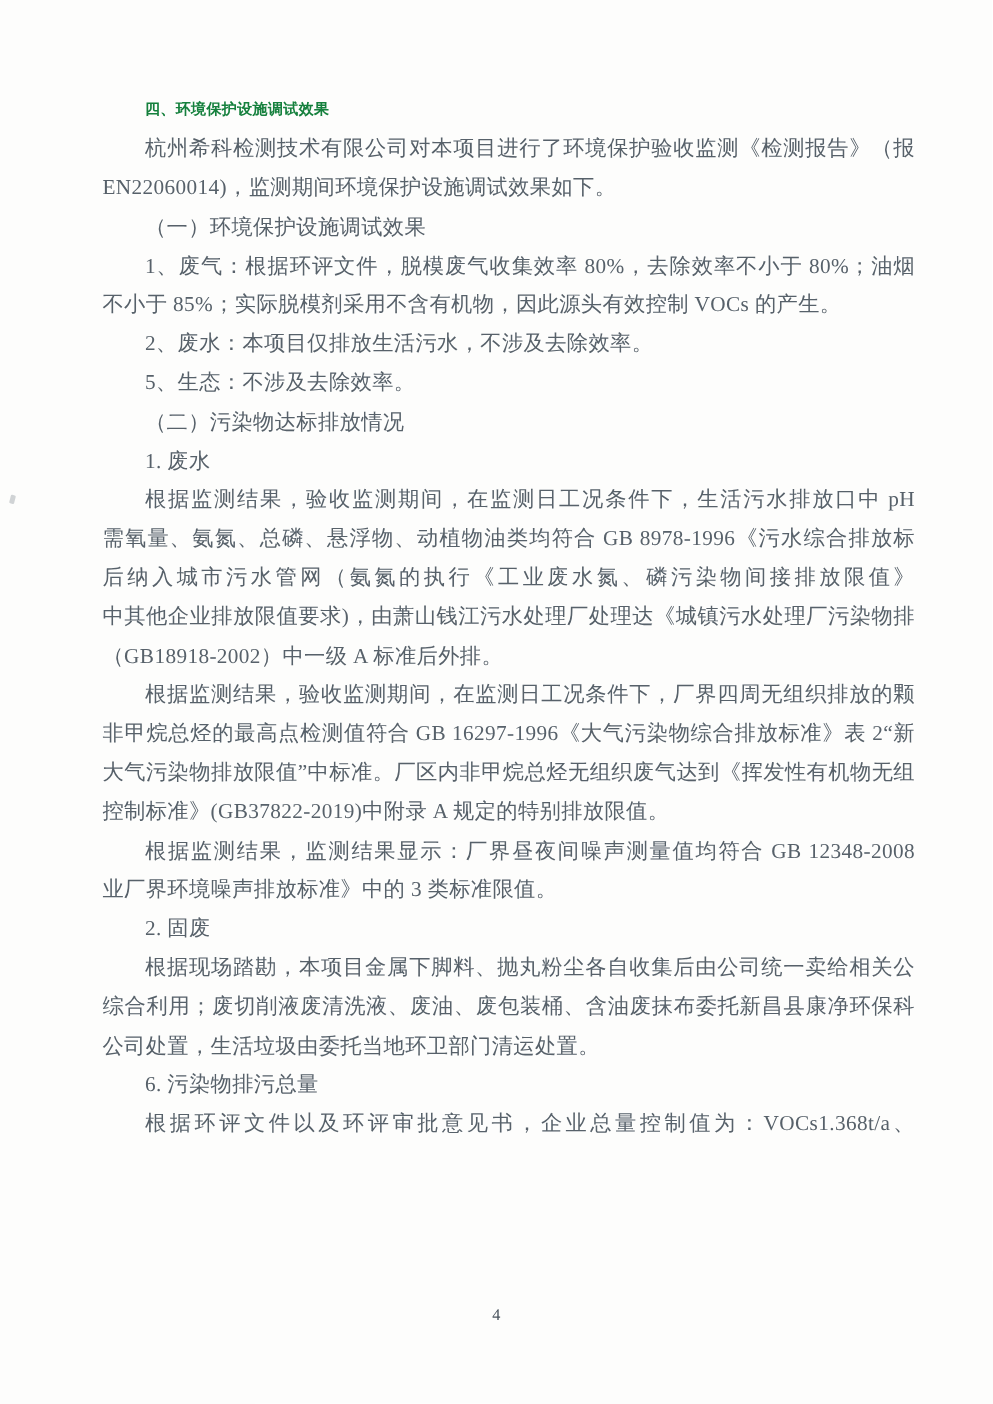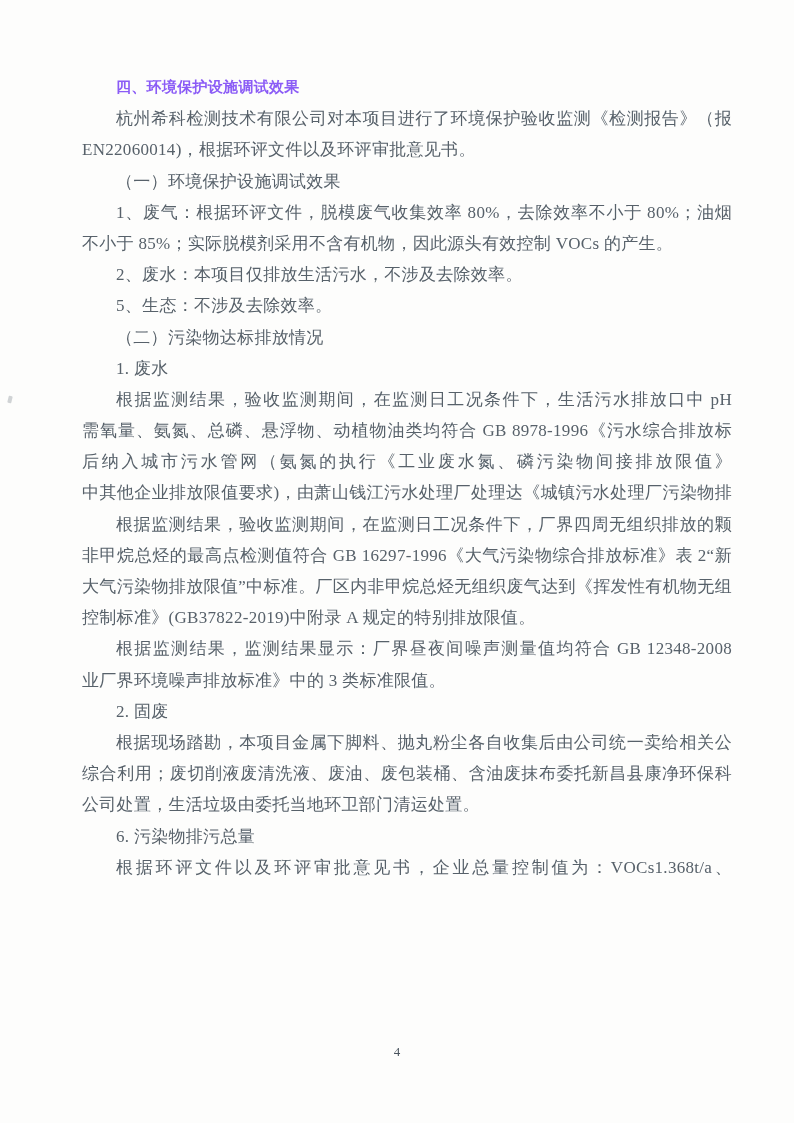--- a/index.html
+++ b/index.html
@@ -31,22 +31,22 @@
     text-align: left;
     letter-spacing: 0.3px;
   }
   .line.indent { text-indent: 34px; }
   .line.full {
     text-align: justify;
     text-align-last: justify;
   }
   .line.bold {
     font-weight: bold;
-    color: #8b5cf6;
-    font-size: 15px;
+    color: #15803d;
+    font-size: 12px;
   }
   .footer {
     position: absolute;
     top: 1044px;
     left: 0;
     width: 794px;
     text-align: center;
     font-size: 13px;
     color: #4a545e;
   }
@@ -69,21 +69,21 @@
   <div class="artifact"></div>
 
   <div class="content">
       <div class="line indent bold">
       <span>四、环境保护设施调试效果</span>
     </div>
       <div class="line indent full">
       <span>杭州希科检测技术有限公司对本项目进行了环境保护验收监测《检测报告》（报告编号：</span>
     </div>
       <div class="line">
-      <span>EN22060014)，根据环评文件以及环评审批意见书。</span>
+      <span>EN22060014)，监测期间环境保护设施调试效果如下。</span>
     </div>
       <div class="line indent">
       <span>（一）环境保护设施调试效果</span>
     </div>
       <div class="line indent full">
       <span>1、废气：根据环评文件，脱模废气收集效率 80%，去除效率不小于 80%；油烟净化效率</span>
     </div>
       <div class="line">
       <span>不小于 85%；实际脱模剂采用不含有机物，因此源头有效控制 VOCs 的产生。</span>
     </div>
@@ -103,20 +103,23 @@
       <span>根据监测结果，验收监测期间，在监测日工况条件下，生活污水排放口中 pH 值、化学</span>
     </div>
       <div class="line full">
       <span>需氧量、氨氮、总磷、悬浮物、动植物油类均符合 GB 8978-1996《污水综合排放标准》三级</span>
     </div>
       <div class="line full">
       <span>后纳入城市污水管网（氨氮的执行《工业废水氮、磷污染物间接排放限值》(DB33/887 -2013)</span>
     </div>
       <div class="line full">
       <span>中其他企业排放限值要求)，由萧山钱江污水处理厂处理达《城镇污水处理厂污染物排放标准》</span>
+    </div>
+      <div class="line">
+      <span>（GB18918-2002）中一级 A 标准后外排。</span>
     </div>
       <div class="line indent full">
       <span>根据监测结果，验收监测期间，在监测日工况条件下，厂界四周无组织排放的颗粒物和</span>
     </div>
       <div class="line full">
       <span>非甲烷总烃的最高点检测值符合 GB 16297-1996《大气污染物综合排放标准》表 2“新污染源</span>
     </div>
       <div class="line full">
       <span>大气污染物排放限值”中标准。厂区内非甲烷总烃无组织废气达到《挥发性有机物无组织排放</span>
     </div>

